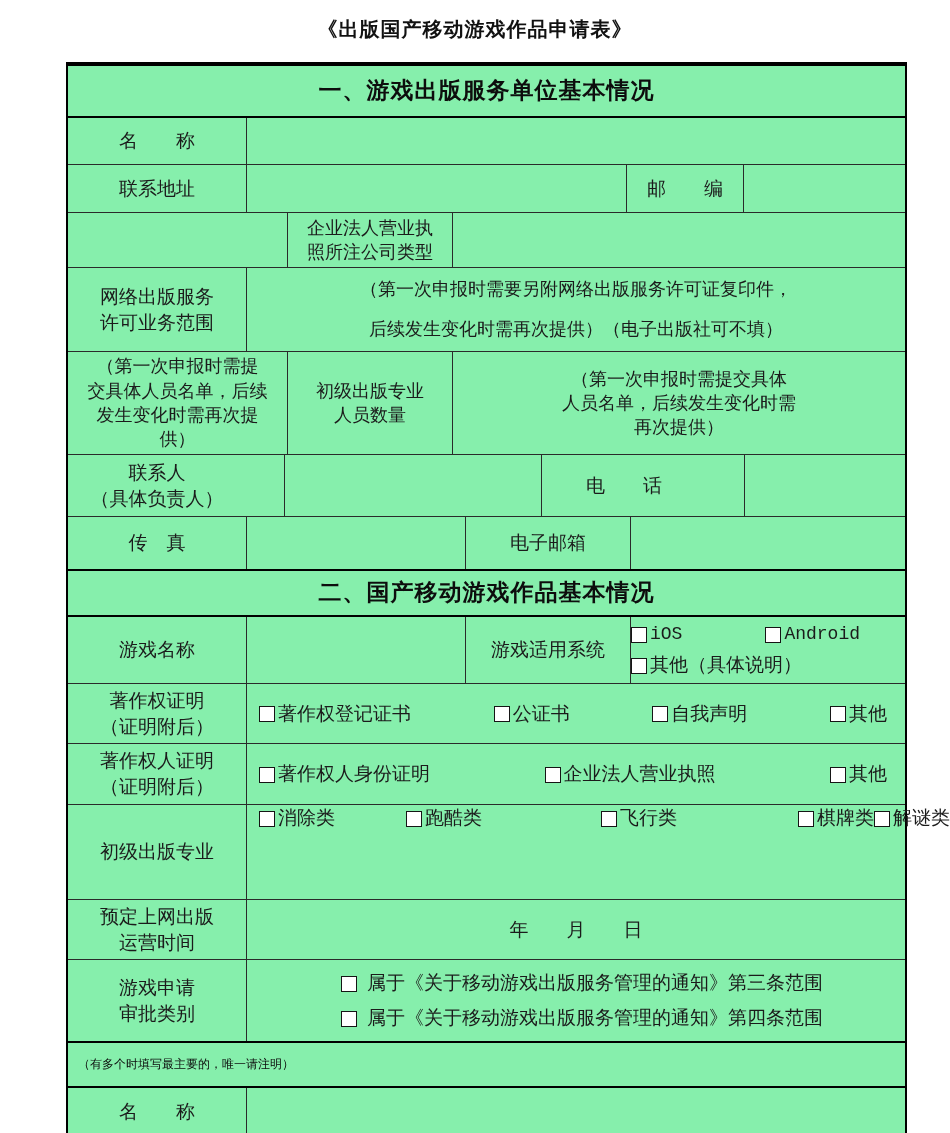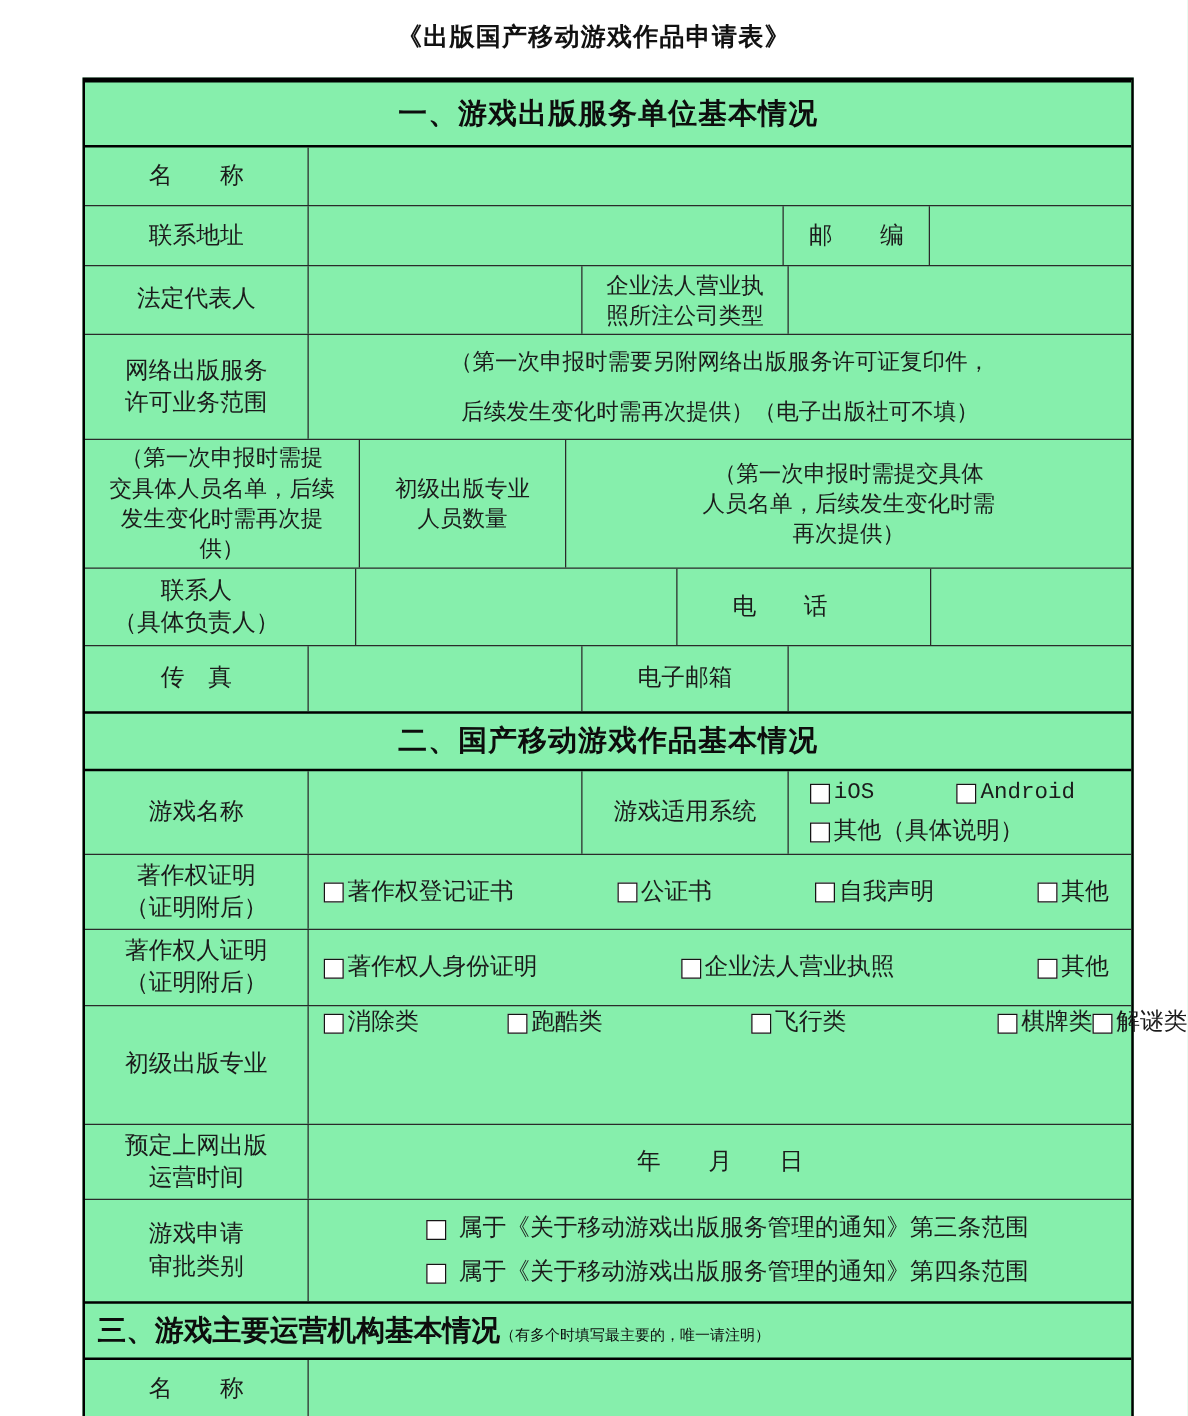--- a/index.html
+++ b/index.html
@@ -58,21 +58,21 @@
   .cb{
     display:inline-block;width:14px;height:14px;flex:0 0 14px;
     border:1.5px solid #151515;background:#fff;margin-right:3px;
     position:relative;top:1px;
   }
   .opt{display:inline-flex;align-items:center;white-space:nowrap;}
   .optrow{display:flex;flex-direction:row;align-items:center;}
   .spread{justify-content:space-between;padding:0 18px 0 12px;}
   .cat-grid{display:grid;grid-template-columns:147px 195px 197px auto;padding-left:12px;align-items:center;}
   .catcell{padding-left:12px;display:flex;flex-direction:row;justify-content:space-evenly;align-items:flex-start;}
-  .plat{justify-content:space-evenly;align-items:stretch;padding:0 45px 0 17px;}
+  .plat{justify-content:space-evenly;align-items:stretch;padding:0 45px 0 0;}
   .plat .optrow{justify-content:space-between;}
   .mono{font-family:"Liberation Mono", monospace;font-size:18px;}
   .blank-line{
     display:inline-block;width:86px;height:17px;
     border-bottom:1.5px solid #151515;margin:0 8px 0 0;
   }
   .approval{justify-content:space-evenly;align-items:center;padding-left:12px;}
   .approval .cb{margin-right:10px;}
   .fill{cursor:text;}
 </style>
@@ -95,21 +95,20 @@
     </div>
 
     <div class="row h48">
       <div class="c lab">联系地址</div>
       <div class="c w380 fill"></div>
       <div class="c w117 center">邮　　编</div>
       <div class="c grow fill"></div>
     </div>
 
     <div class="row h55">
-      <div class="c lab">法定代表人</div>
       <div class="c w219 fill"></div>
       <div class="c w165 note">企业法人营业执
 照所注公司类型</div>
       <div class="c grow fill"></div>
     </div>
 
     <div class="row h84">
       <div class="c lab">网络出版服务
 许可业务范围</div>
       <div class="c grow note tall-note fill">（第一次申报时需要另附网络出版服务许可证复印件，
@@ -277,21 +276,20 @@
         <span class="opt">
           <span class="cb"></span>
           <span>属于《关于移动游戏出版服务管理的通知》第四条范围</span>
         </span>
       </div>
     </div>
 
     <div class="row sec h47">
       <div class="c seccell left">
         <span class="sec3line">
-          <span>三、游戏主要运营机构基本情况</span>
           <span class="sec3note">（有多个时填写最主要的，唯一请注明）</span>
         </span>
       </div>
     </div>
 
     <div class="row h48">
       <div class="c lab">名　　称</div>
       <div class="c grow fill"></div>
     </div>
 

